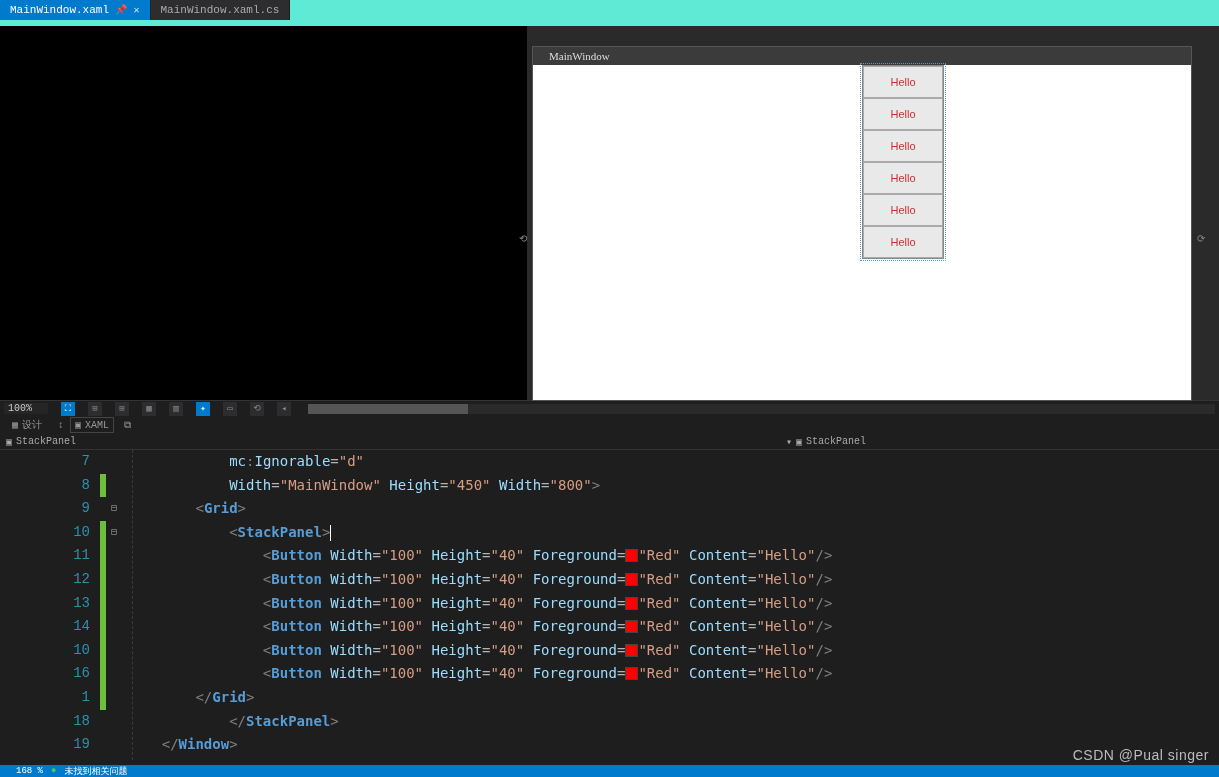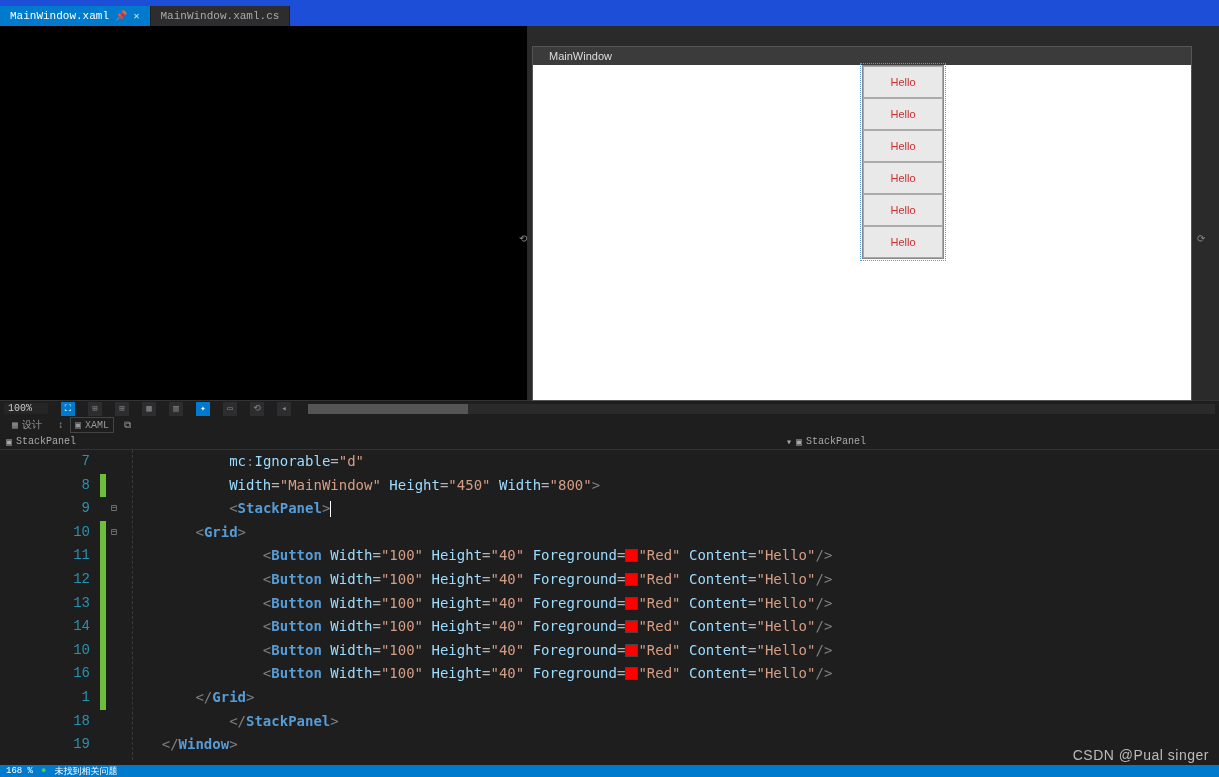--- a/index.html
+++ b/index.html
@@ -7,23 +7,23 @@
   width: 1219px; height: 777px;
   background: #1e1e1e;
   font-family: Consolas, 'Courier New', monospace;
   font-size: 12px;
   color: #ccc;
   overflow: hidden;
   position: relative;
 }
 .tabbar {
   display: flex;
-  background: #1d4ed8;
+  background: #5eead4;
   height: 26px;
-  align-items: flex-end;
+  align-items: flex-start;
 }
 .tab {
   padding: 4px 10px;
   font-size: 11px;
   display: flex;
   align-items: center;
   gap: 6px;
   background: #2d2d30;
   color: #aaa;
   border-right: 1px solid #1e1e1e;
@@ -57,21 +57,21 @@
   left: 5px; top: 20px;
   width: 660px;
   border: 1px solid #555;
   background: #fff;
 }
 .preview-titlebar {
   background: #3b3b3b;
   color: #ddd;
   font-size: 11px;
   padding: 3px 16px;
-  font-family: Liberation Sans, sans-serif;
+  font-family: Liberation Serif, serif;
 }
 .preview-body {
   background: #fff;
   height: 335px;
   position: relative;
 }
 .stackpanel {
   position: absolute;
   left: 286px; top: 0;
   width: 82px;
@@ -195,21 +195,21 @@
   position: absolute;
   left: 0; bottom: 0;
   height: 12px;
   width: 100%;
   background: #007acc;
   color: #fff;
   font-size: 9px;
   display: flex;
   align-items: center;
   gap: 8px;
-  padding: 0 6px;
+  padding: 0 16px;
 }
 .watermark {
   position: absolute;
   right: 10px; bottom: 14px;
   color: #bbb;
   font-family: 'Segoe UI', sans-serif;
   font-size: 14px;
   letter-spacing: .5px;
 }
 .cursor-caret {
@@ -340,22 +340,22 @@
       <div class="fc"></div>
       <div class="fc"></div>
       <div class="fc"></div>
       <div class="fc"></div>
       <div class="fc"></div>
     </div>
   <div class="code" id="code">
     <div class="guide" style="left:10px"></div>
   <div class="codeline">            <span class="attr">mc</span><span class="punct">:</span><span class="attr">Ignorable</span><span class="eq">=</span><span class="str">"d"</span></div>
       <div class="codeline">            <span class="attr">Width</span><span class="eq">=</span><span class="str">"MainWindow"</span> <span class="attr">Height</span><span class="eq">=</span><span class="str">"450"</span> <span class="attr">Width</span><span class="eq">=</span><span class="str">"800"</span><span class="punct">&gt;</span></div>
+      <div class="codeline">        <span class="punct">&lt;</span><span class="tag">Grid</span><span class="punct">&gt;</span></div>
       <div class="codeline">            <span class="sel"><span class="punct">&lt;</span><span class="tag">StackPanel</span><span class="punct">&gt;</span></span><span class="cursor-caret"></span></div>
-      <div class="codeline">        <span class="punct">&lt;</span><span class="tag">Grid</span><span class="punct">&gt;</span></div>
       <div class="codeline">                <span class="punct">&lt;</span><span class="tag">Button</span> <span class="attr">Width</span><span class="eq">=</span><span class="str">"100"</span> <span class="attr">Height</span><span class="eq">=</span><span class="str">"40"</span> <span class="attr">Foreground</span><span class="eq">=</span><span class="clr-swatch"></span><span class="str">"Red"</span> <span class="attr">Content</span><span class="eq">=</span><span class="str">"Hello"</span><span class="punct">/&gt;</span></div>
       <div class="codeline">                <span class="punct">&lt;</span><span class="tag">Button</span> <span class="attr">Width</span><span class="eq">=</span><span class="str">"100"</span> <span class="attr">Height</span><span class="eq">=</span><span class="str">"40"</span> <span class="attr">Foreground</span><span class="eq">=</span><span class="clr-swatch"></span><span class="str">"Red"</span> <span class="attr">Content</span><span class="eq">=</span><span class="str">"Hello"</span><span class="punct">/&gt;</span></div>
       <div class="codeline">                <span class="punct">&lt;</span><span class="tag">Button</span> <span class="attr">Width</span><span class="eq">=</span><span class="str">"100"</span> <span class="attr">Height</span><span class="eq">=</span><span class="str">"40"</span> <span class="attr">Foreground</span><span class="eq">=</span><span class="clr-swatch"></span><span class="str">"Red"</span> <span class="attr">Content</span><span class="eq">=</span><span class="str">"Hello"</span><span class="punct">/&gt;</span></div>
       <div class="codeline">                <span class="punct">&lt;</span><span class="tag">Button</span> <span class="attr">Width</span><span class="eq">=</span><span class="str">"100"</span> <span class="attr">Height</span><span class="eq">=</span><span class="str">"40"</span> <span class="attr">Foreground</span><span class="eq">=</span><span class="clr-swatch"></span><span class="str">"Red"</span> <span class="attr">Content</span><span class="eq">=</span><span class="str">"Hello"</span><span class="punct">/&gt;</span></div>
       <div class="codeline">                <span class="punct">&lt;</span><span class="tag">Button</span> <span class="attr">Width</span><span class="eq">=</span><span class="str">"100"</span> <span class="attr">Height</span><span class="eq">=</span><span class="str">"40"</span> <span class="attr">Foreground</span><span class="eq">=</span><span class="clr-swatch"></span><span class="str">"Red"</span> <span class="attr">Content</span><span class="eq">=</span><span class="str">"Hello"</span><span class="punct">/&gt;</span></div>
       <div class="codeline">                <span class="punct">&lt;</span><span class="tag">Button</span> <span class="attr">Width</span><span class="eq">=</span><span class="str">"100"</span> <span class="attr">Height</span><span class="eq">=</span><span class="str">"40"</span> <span class="attr">Foreground</span><span class="eq">=</span><span class="clr-swatch"></span><span class="str">"Red"</span> <span class="attr">Content</span><span class="eq">=</span><span class="str">"Hello"</span><span class="punct">/&gt;</span></div>
       <div class="codeline">        <span class="punct">&lt;/</span><span class="tag">Grid</span><span class="punct">&gt;</span></div>
       <div class="codeline">            <span class="sel"><span class="punct">&lt;/</span><span class="tag">StackPanel</span><span class="punct">&gt;</span></span></div>
       <div class="codeline">    <span class="punct">&lt;/</span><span class="tag">Window</span><span class="punct">&gt;</span></div>
     </div>

